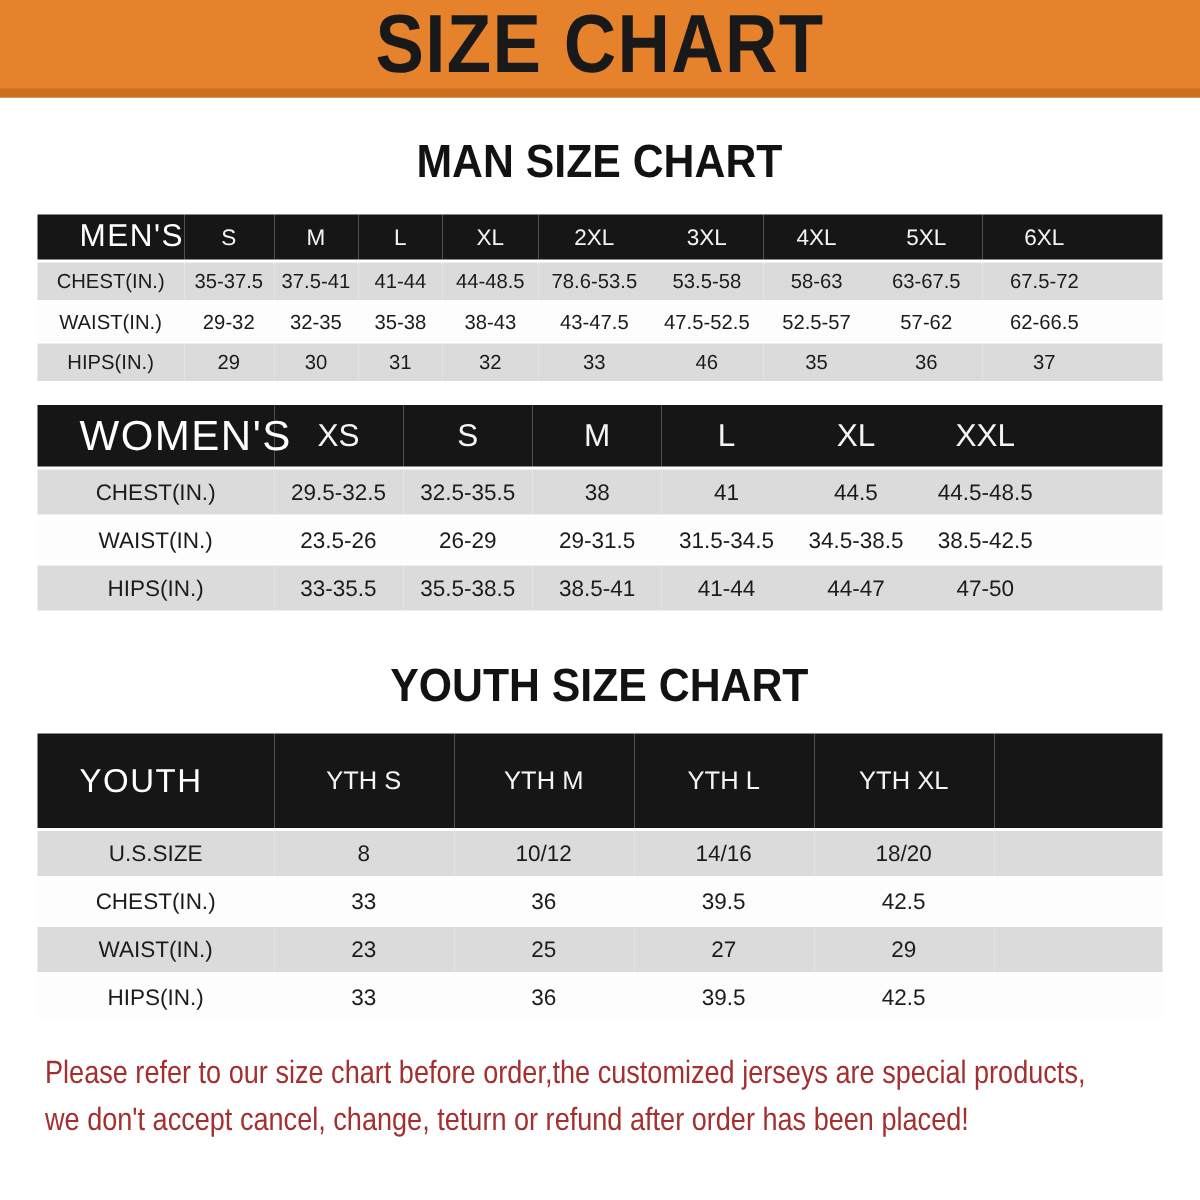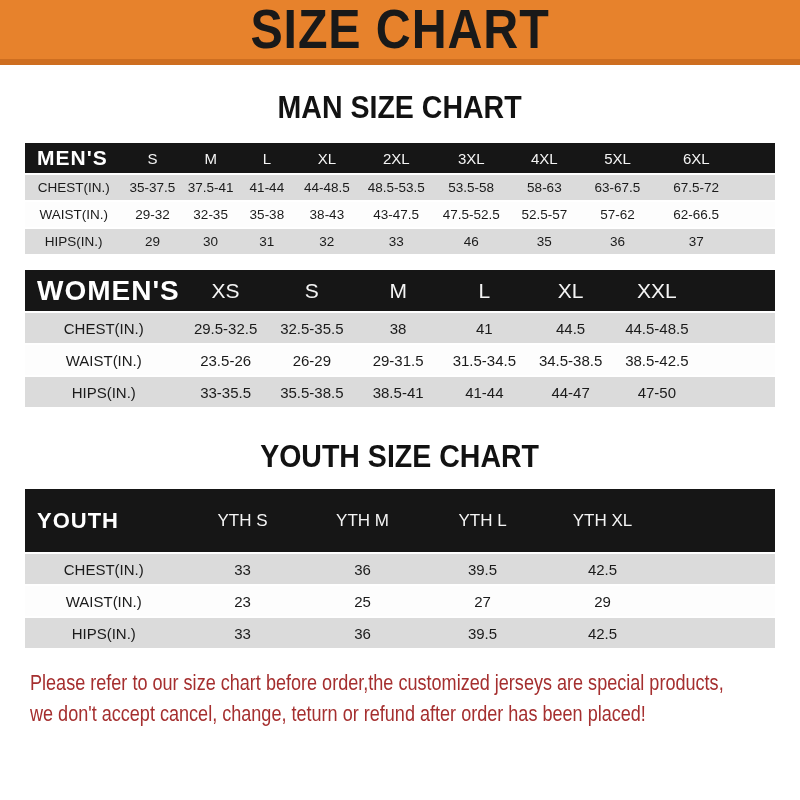--- a/index.html
+++ b/index.html
@@ -63,23 +63,23 @@
 
   .size-table thead tr { background: var(--bar-bg, #161616); }
   .size-table thead th {
     color: #f4f4f4;
     font-weight: 400;
     text-align: center;
     padding: 0;
   }
   .size-table thead th.hlabel {
     color: #ffffff;
-    font-weight: 700;
+    font-weight: 400;
     text-align: left;
-    padding-left: 12px;
+    padding-left: 28px;
     letter-spacing: 1px;
   }
   .size-table tbody tr:nth-child(odd)  { background: var(--row-gray, #DBDBDB); }
   .size-table tbody tr:nth-child(even) { background: #FDFDFD; }
   .size-table tbody td {
     color: #1b1b1b;
     text-align: center;
     padding: 0;
   }
 
@@ -149,21 +149,21 @@
           <th></th>
         </tr>
       </thead>
       <tbody>
         <tr>
           <td class="rlabel">CHEST(IN.)</td>
           <td>35-37.5</td>
           <td>37.5-41</td>
           <td>41-44</td>
           <td>44-48.5</td>
-          <td>48.5-53.5</td>
+          <td>78.6-53.5</td>
           <td>53.5-58</td>
           <td>58-63</td>
           <td>63-67.5</td>
           <td>67.5-72</td>
           <td></td>
         </tr>
         <tr>
           <td class="rlabel">WAIST(IN.)</td>
           <td>29-32</td>
           <td>32-35</td>
@@ -266,20 +266,28 @@
           <th class="hlabel">YOUTH</th>
           <th>YTH S</th>
           <th>YTH M</th>
           <th>YTH L</th>
           <th>YTH XL</th>
           <th></th>
         </tr>
       </thead>
       <tbody>
         <tr>
+          <td class="rlabel">U.S.SIZE</td>
+          <td>8</td>
+          <td>10/12</td>
+          <td>14/16</td>
+          <td>18/20</td>
+          <td></td>
+        </tr>
+        <tr>
           <td class="rlabel">CHEST(IN.)</td>
           <td>33</td>
           <td>36</td>
           <td>39.5</td>
           <td>42.5</td>
           <td></td>
         </tr>
         <tr>
           <td class="rlabel">WAIST(IN.)</td>
           <td>23</td>

